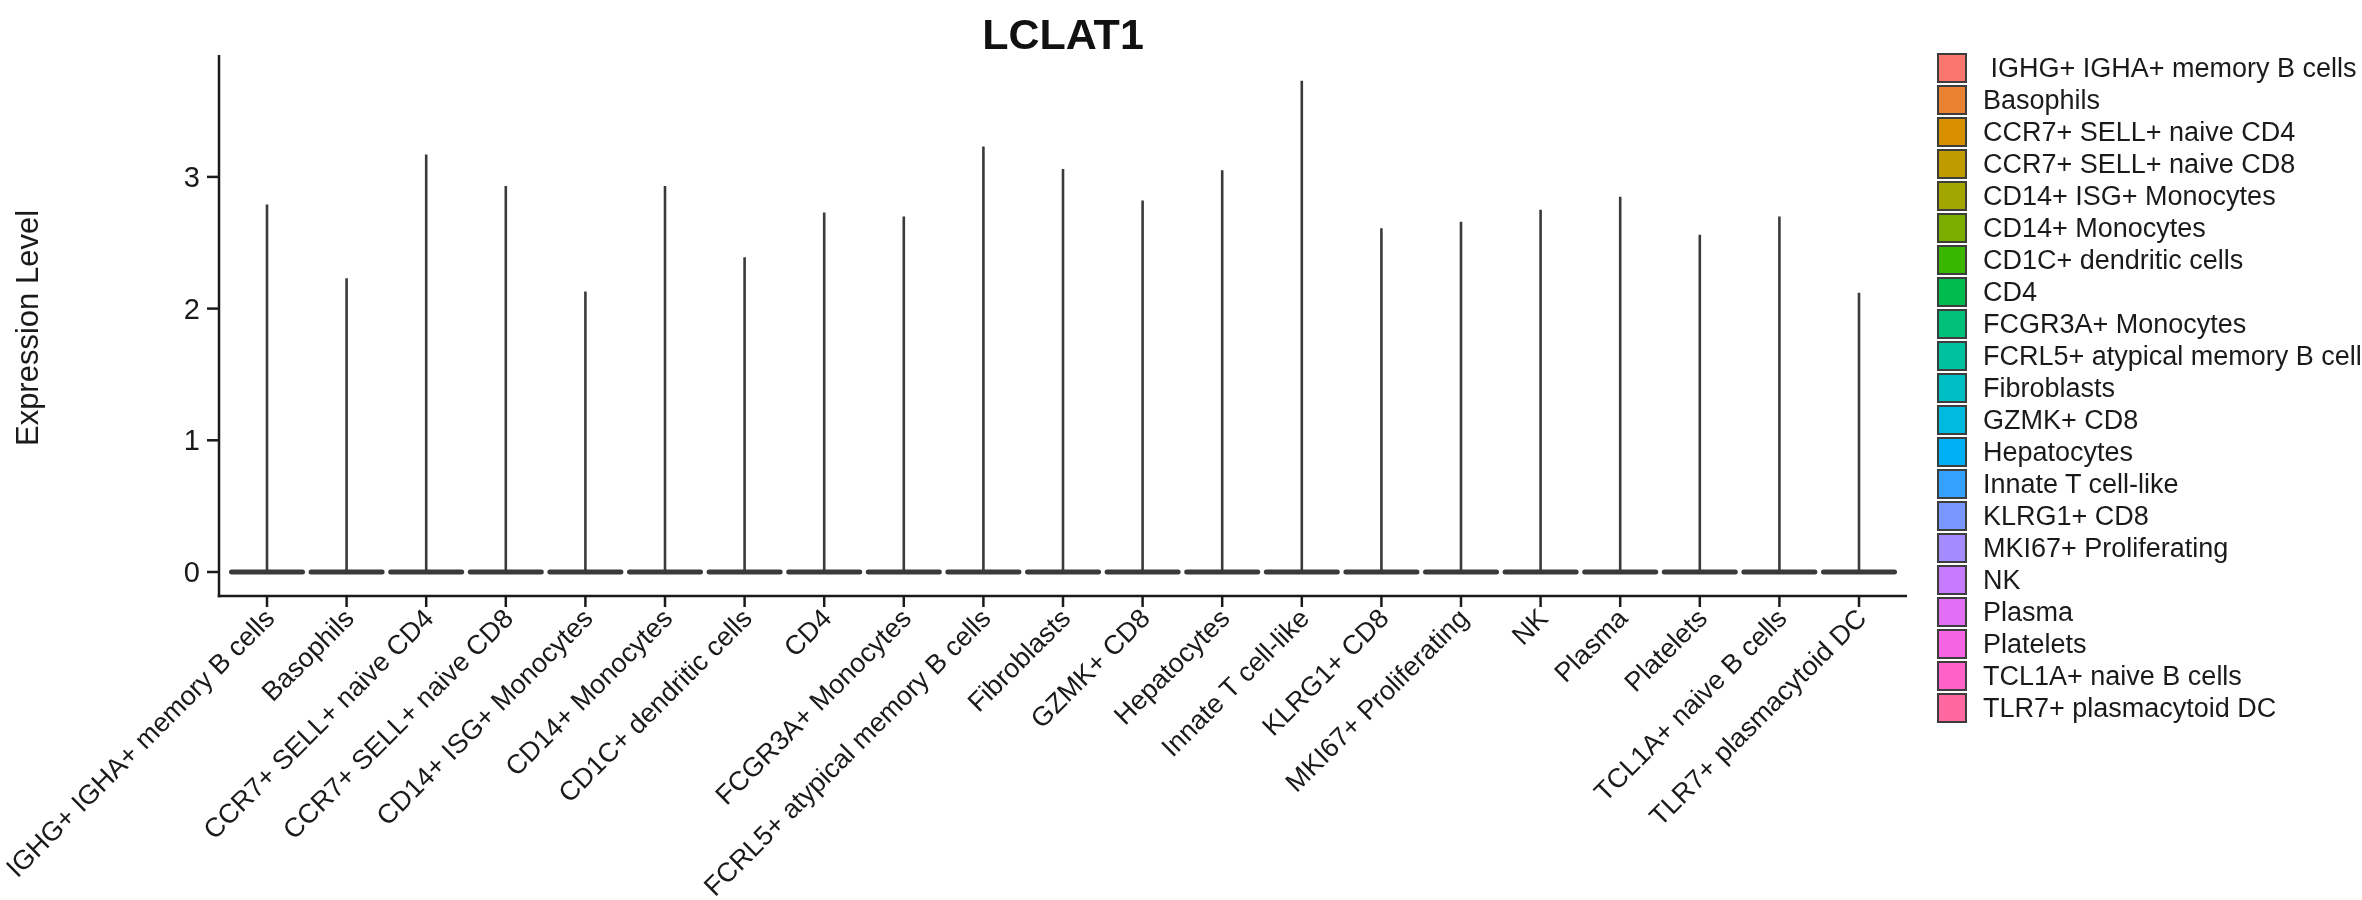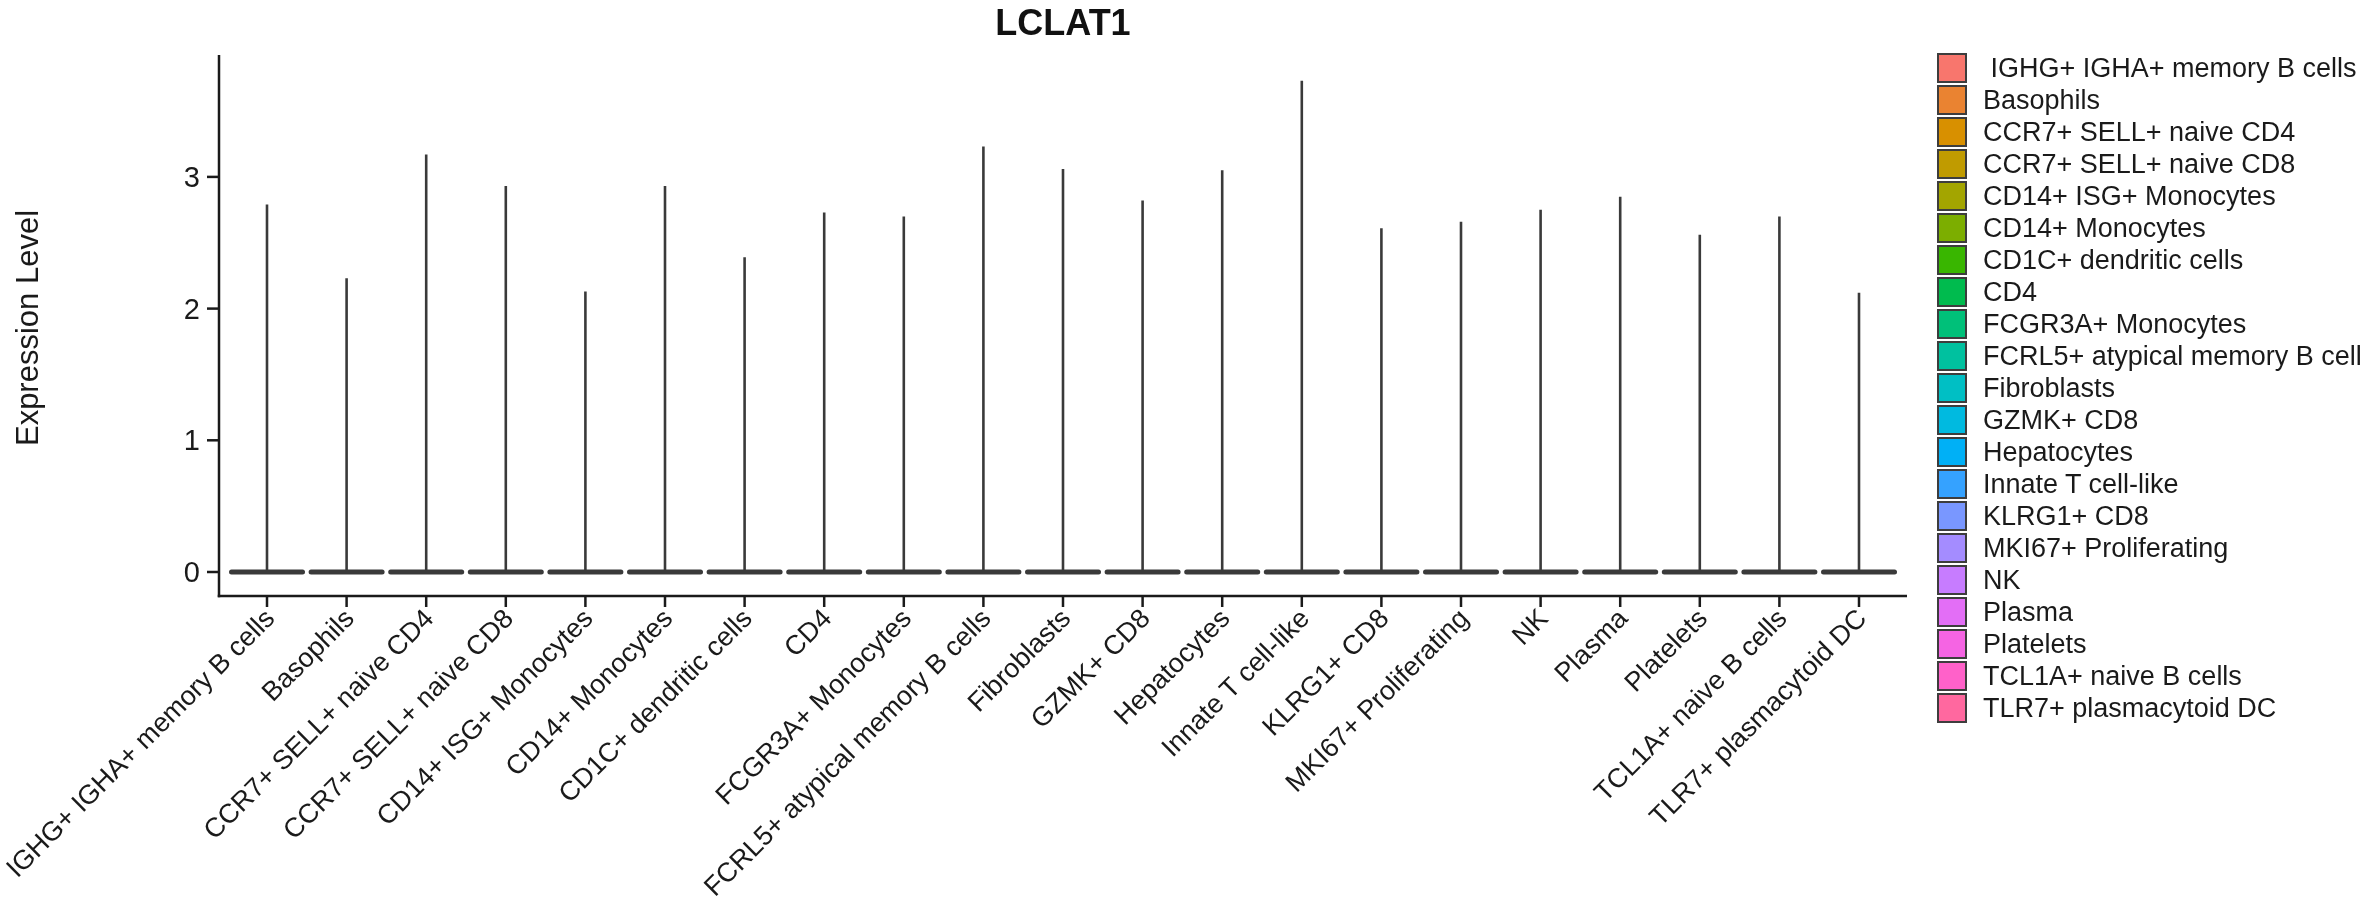--- a/index.html
+++ b/index.html
@@ -2,22 +2,22 @@
 <html><head>
 <meta charset="utf-8">
 <style>
   html,body{margin:0;padding:0;background:#ffffff;}
   body{
     width:2362px;height:900px;overflow:hidden;position:relative;
     font-family:"Liberation Sans", sans-serif;color:#1a1a1a;
   }
   .figure{position:absolute;inset:0;}
   .chart-title{
-    position:absolute;left:0;top:2px;width:2126px;text-align:center;
-    font-size:36px;font-weight:bold;color:#111;
+    position:absolute;left:0;top:10px;width:2126px;text-align:center;
+    font-size:43px;font-weight:bold;color:#111;
   }
   .y-axis-title{
     position:absolute;left:-272px;top:310px;width:600px;height:36px;
     text-align:center;font-size:31px;color:#1a1a1a;
     transform:rotate(-90deg);
   }
   svg{position:absolute;left:0;top:0;}
   svg text{fill:#1a1a1a;font-family:"Liberation Sans", sans-serif;}
   .legend{
     position:absolute;left:1937px;top:53px;

